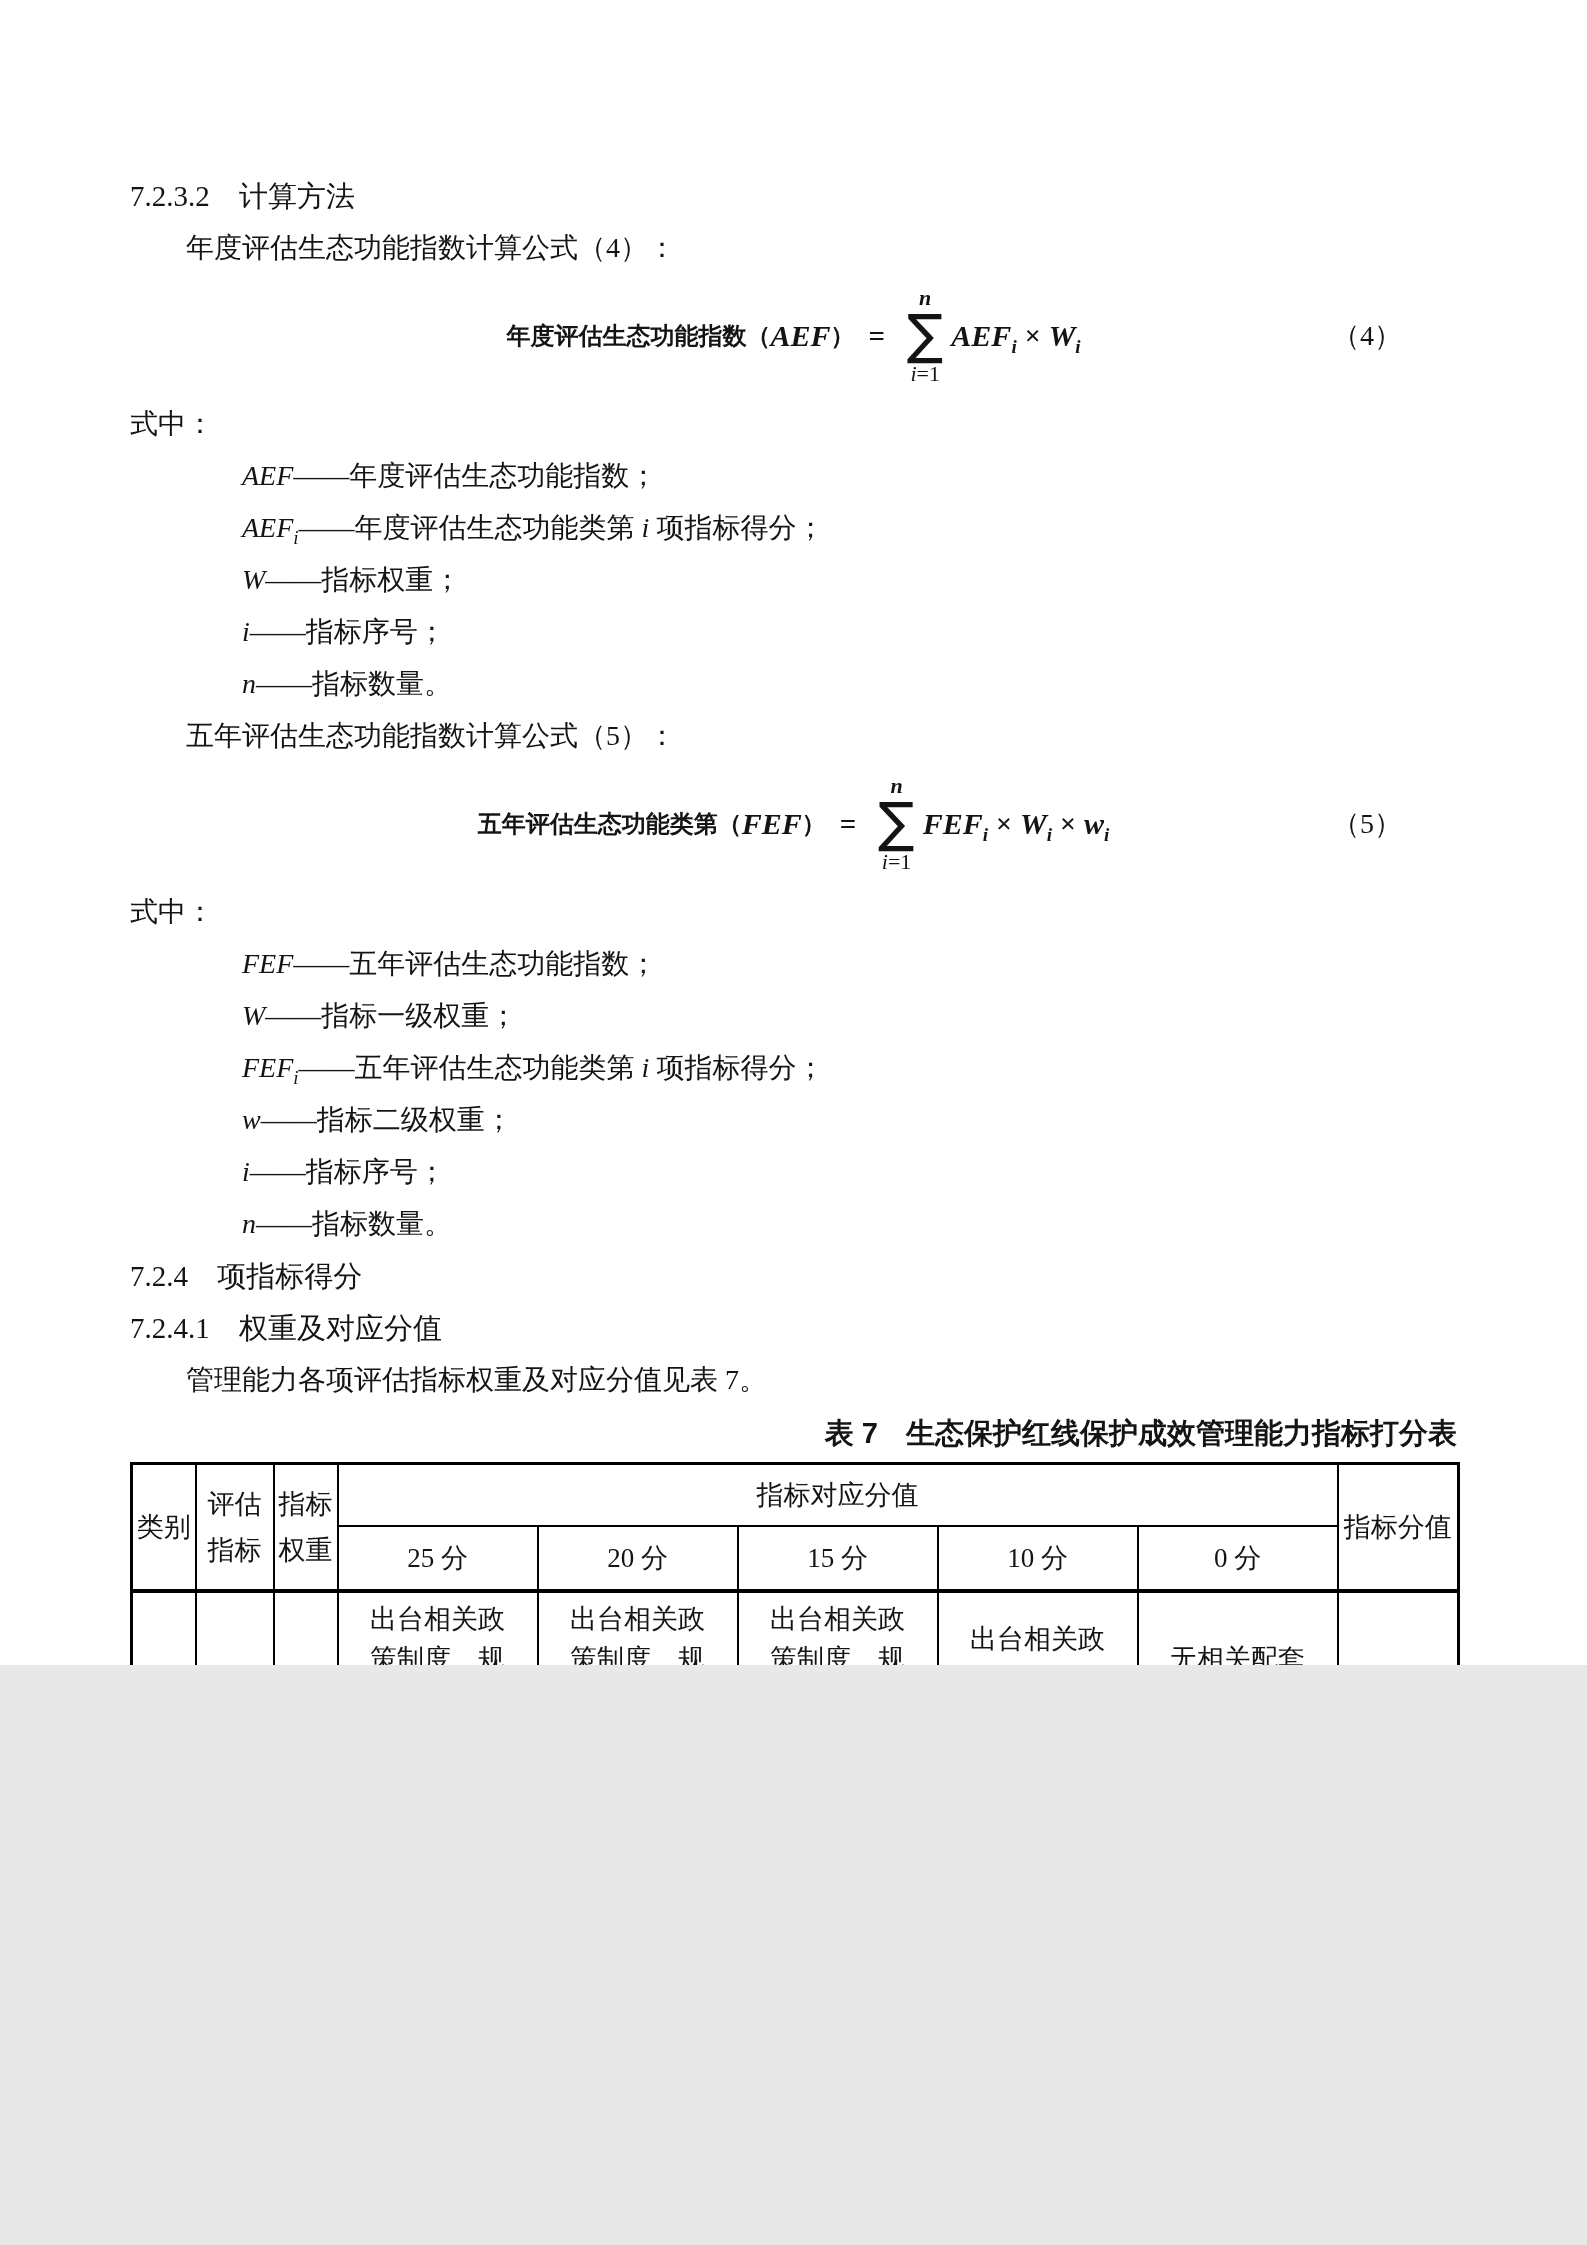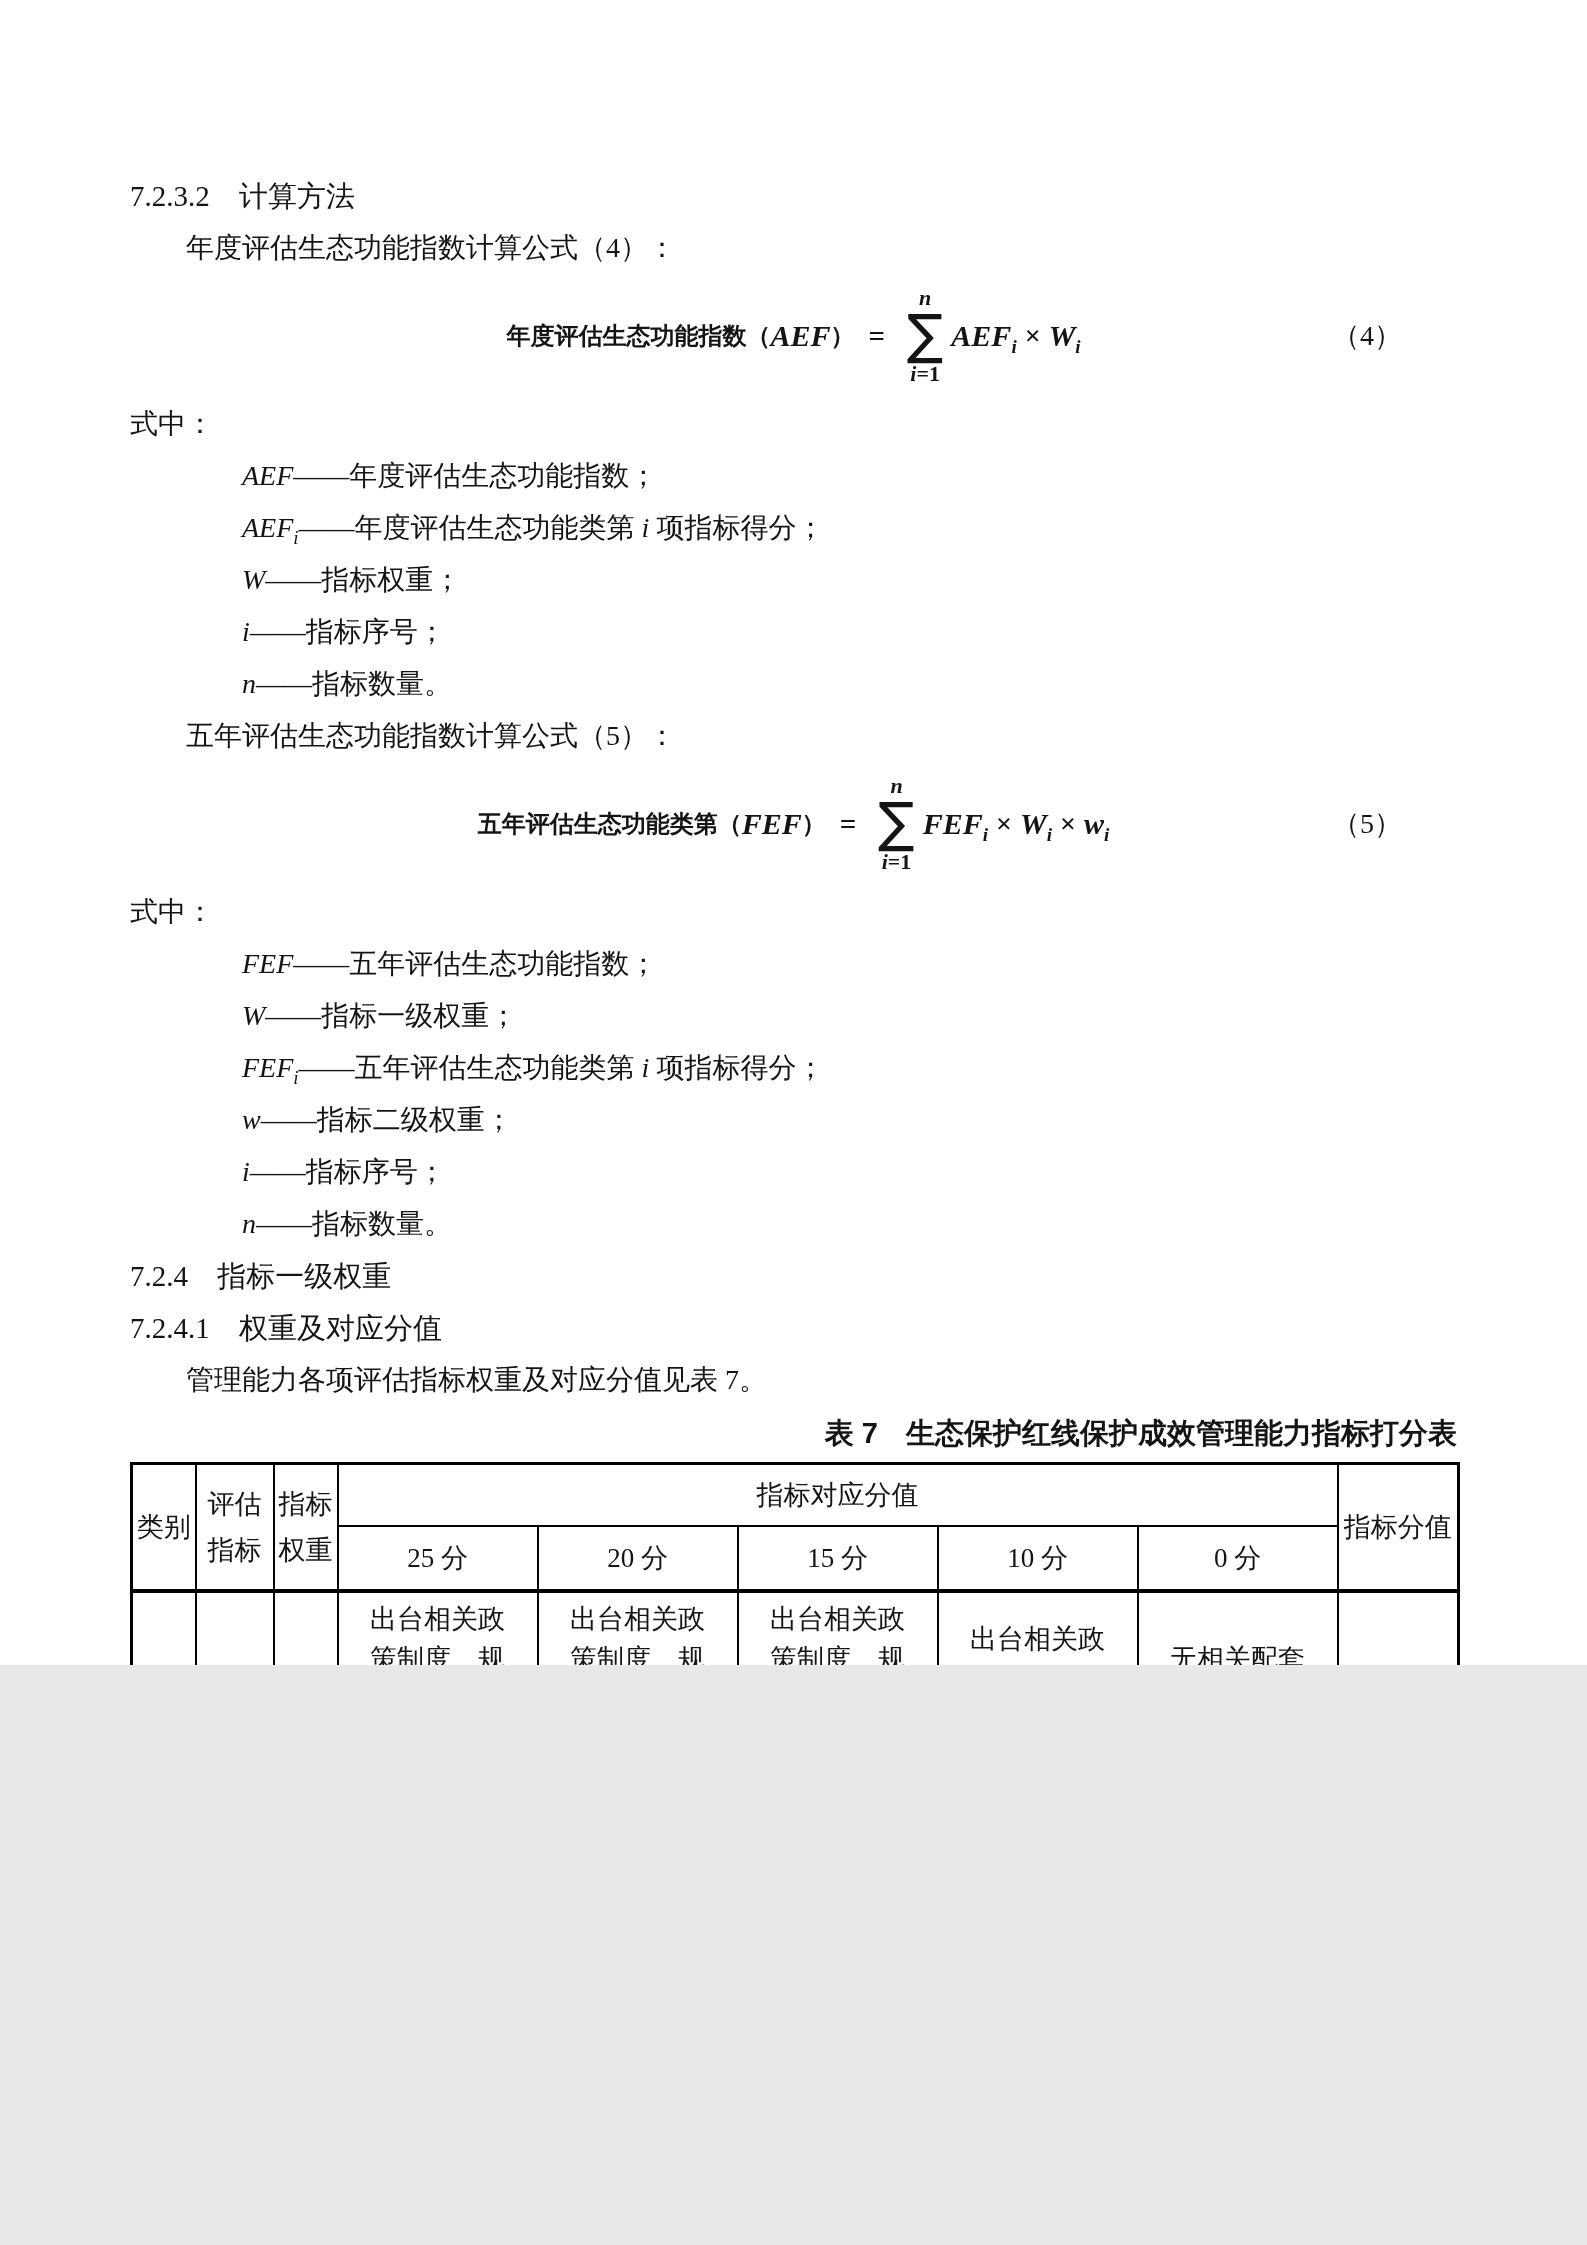--- a/index.html
+++ b/index.html
@@ -20,21 +20,21 @@
   .formula-block{
     position:relative;display:flex;align-items:center;justify-content:center;
     height:120px;margin:2px 0;
   }
   .f-cn{font-size:24px;font-weight:700;text-align:center;}
   .f-var{font-size:30px;font-weight:600;font-style:italic;}
   .f-eq{font-size:29px;font-weight:600;margin:0 14px;}
   .sum{display:inline-flex;flex-direction:column;align-items:center;margin:0 8px;line-height:1;}
   .sum-top{font-size:22px;font-style:italic;font-weight:600;margin-bottom:2px;}
   .sigma{font-size:54px;line-height:0.9;font-family:"DejaVu Sans",sans-serif;font-weight:500;}
-  .sum-bot{font-size:22px;font-weight:700;margin-top:4px;}
+  .sum-bot{font-size:22px;font-weight:400;margin-top:4px;}
   .sum-bot .it{font-style:italic;}
   .term{font-size:30px;font-weight:600;font-style:italic;text-align:right;}
   .term sub{font-size:19px;font-style:italic;line-height:0;}
   .f-op{font-size:28px;font-weight:600;margin:0 8px;}
   .eqnum{position:absolute;right:55px;font-size:28px;}
   .tbl-title{text-align:right;font-family:"Liberation Sans",sans-serif;
     font-weight:bold;font-size:29px;line-height:50px;margin-top:2px;}
   .tbl-title .tnum{margin-right:28px;}
   table.score{border-collapse:collapse;table-layout:fixed;width:1327px;
     border:3px solid #000;border-bottom:4px solid #000;margin-top:4px;}
@@ -112,21 +112,21 @@
       <div class="tline def"><span class="sym">FEF</span><sub class="sym"></sub><span>——</span><span>五年评估生态功能指数；</span></div>
       <div class="tline def"><span class="sym">W</span><sub class="sym"></sub><span>——</span><span>指标一级权重；</span></div>
       <div class="tline def"><span class="sym">FEF</span><sub class="sym">i</sub><span>——</span><span>五年评估生态功能类第 </span><span class="sym">i</span><span> 项指标得分；</span></div>
       <div class="tline def"><span class="sym">w</span><sub class="sym"></sub><span>——</span><span>指标二级权重；</span></div>
       <div class="tline def"><span class="sym">i</span><sub class="sym"></sub><span>——</span><span>指标序号；</span></div>
       <div class="tline def"><span class="sym">n</span><sub class="sym"></sub><span>——</span><span>指标数量。</span></div>
     </div>
 
     <div class="heading">
       <span class="hnum">7.2.4</span>
-      <span class="htext">指标一级权重</span>
+      <span class="htext">项指标得分</span>
     </div>
 
     <div class="heading">
       <span class="hnum">7.2.4.1</span>
       <span class="htext">权重及对应分值</span>
     </div>
 
     <div class="tline indent">管理能力各项评估指标权重及对应分值见表 7。</div>
 
     <div class="tbl-title">

